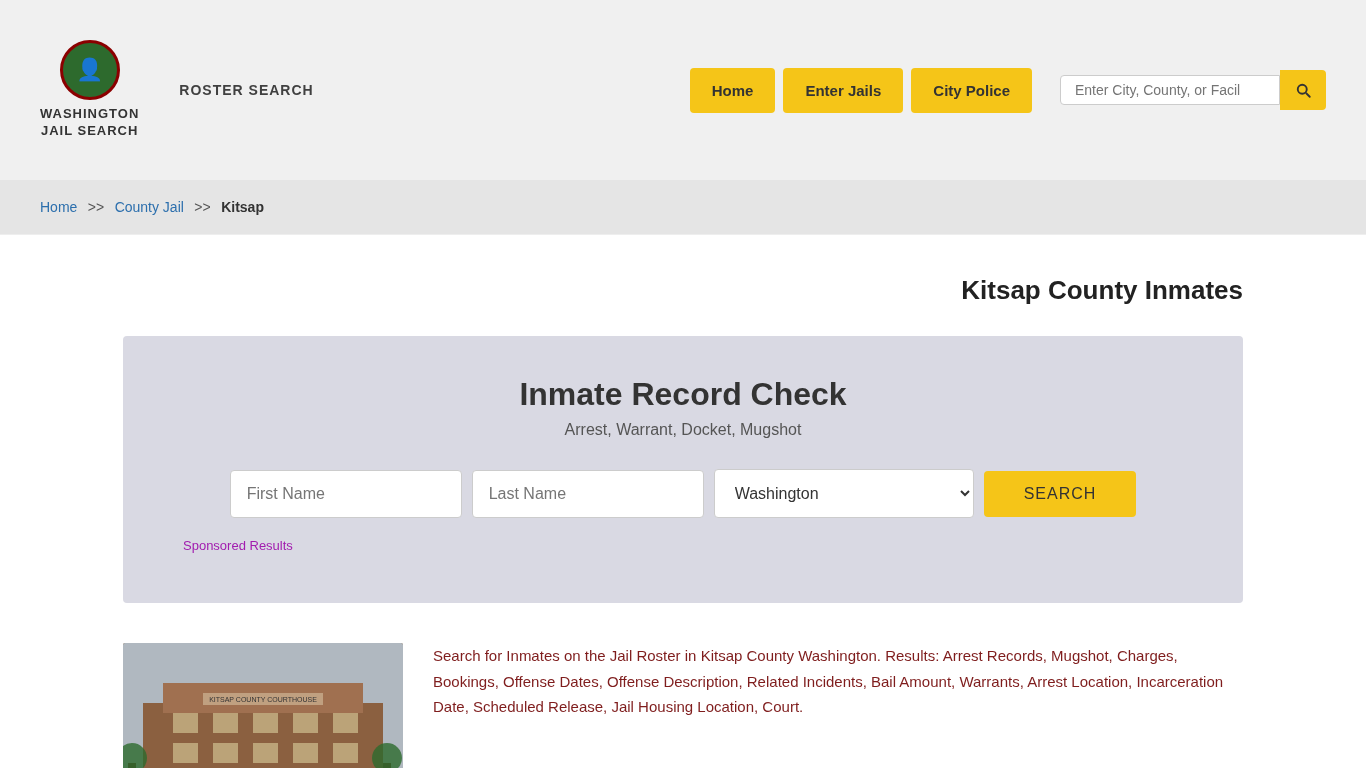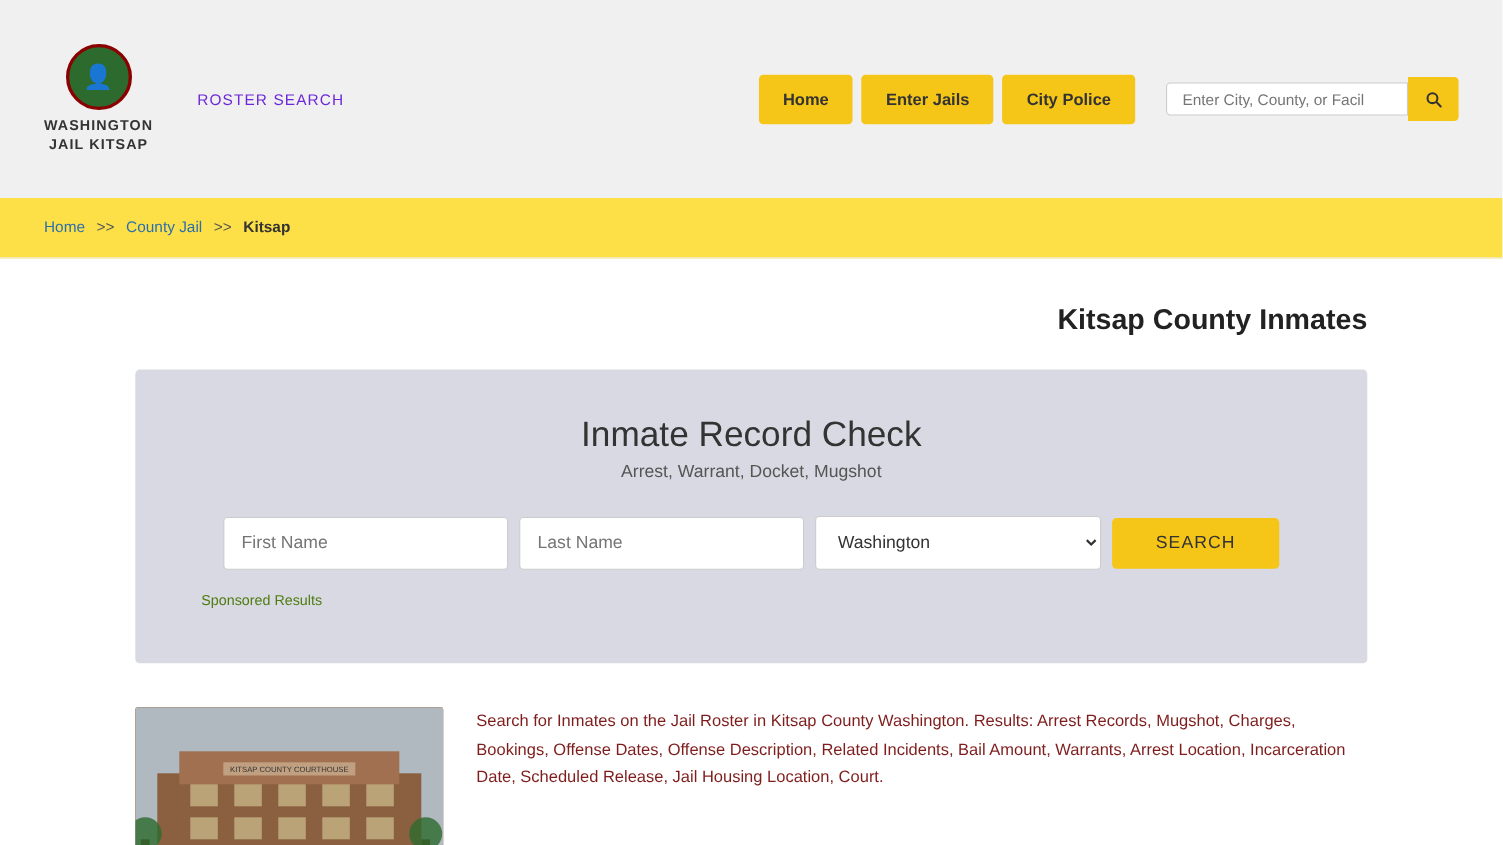--- a/index.html
+++ b/index.html
@@ -24,22 +24,22 @@
       font-size: 13px;
       font-weight: bold;
       text-align: center;
       color: #333;
       letter-spacing: 1px;
       margin-top: 6px;
       line-height: 1.3;
     }
     .roster-search-label {
       font-size: 14px;
-      font-weight: normal;
-      color: #6d28d9;
+      font-weight: bold;
+      color: #404040;
       letter-spacing: 1px;
       margin-left: 10px;
     }
     .nav-area {
       display: flex;
       gap: 8px;
       margin-left: auto;
       align-items: center;
     }
     .nav-btn {
@@ -76,21 +76,21 @@
       border-radius: 0 4px 4px 0;
       display: flex;
       align-items: center;
       justify-content: center;
     }
     .header-search-btn svg { fill: #333; }
 
     
     .breadcrumb-bar {
       padding: 18px 40px;
-      background: #fde047;
+      background: #e5e5e5;
       border-bottom: 1px solid #eee;
     }
     .breadcrumb-bar a {
       color: #2c6fad;
       text-decoration: none;
       font-size: 14px;
     }
     .breadcrumb-sep {
       color: #555;
       margin: 0 6px;
@@ -119,21 +119,21 @@
     
     .record-check-box {
       background: #d9d9e3;
       border-radius: 4px;
       padding: 40px 60px 50px;
       text-align: center;
       margin-bottom: 40px;
     }
     .record-check-title {
       font-size: 32px;
-      font-weight: normal;
+      font-weight: bold;
       color: #333;
       margin-bottom: 8px;
     }
     .record-check-subtitle {
       font-size: 16px;
       color: #555;
       margin-bottom: 30px;
     }
     .record-check-form {
       display: flex;
@@ -145,39 +145,39 @@
     .record-check-form input,
     .record-check-form select {
       padding: 14px 16px;
       border: 1px solid #ccc;
       border-radius: 4px;
       font-size: 16px;
       outline: none;
       background: #fff;
     }
     .record-check-form input {
-      width: 259px;
+      width: 232px;
     }
     .record-check-form select {
       width: 260px;
       color: #333;
     }
     .search-main-btn {
       background: #f5c518;
       border: none;
       padding: 14px 40px;
       font-size: 16px;
       font-weight: normal;
       letter-spacing: 1px;
       border-radius: 4px;
       cursor: pointer;
       color: #333;
     }
     .sponsored-label {
-      color: #4d7c0f;
+      color: #a21caf;
       font-size: 13px;
       margin-top: 20px;
       text-align: left;
     }
 
     
     .bottom-section {
       display: flex;
       gap: 30px;
       align-items: flex-start;
@@ -225,21 +225,21 @@
 <body>
 
 <header class="header">
   <a class="logo-area" href="#">
 
     <div class="flag-circle">
       <span class="flag-inner">👤</span>
     </div>
     <div class="logo-text">
       <span>WASHINGTON</span><br>
-      <span>JAIL KITSAP</span>
+      <span>JAIL SEARCH</span>
     </div>
   </a>
 
   <span class="roster-search-label">ROSTER SEARCH</span>
 
   <nav class="nav-area">
     <a class="nav-btn" href="#">Home</a>
     <a class="nav-btn" href="#">Enter Jails</a>
     <a class="nav-btn" href="#">City Police</a>
 

